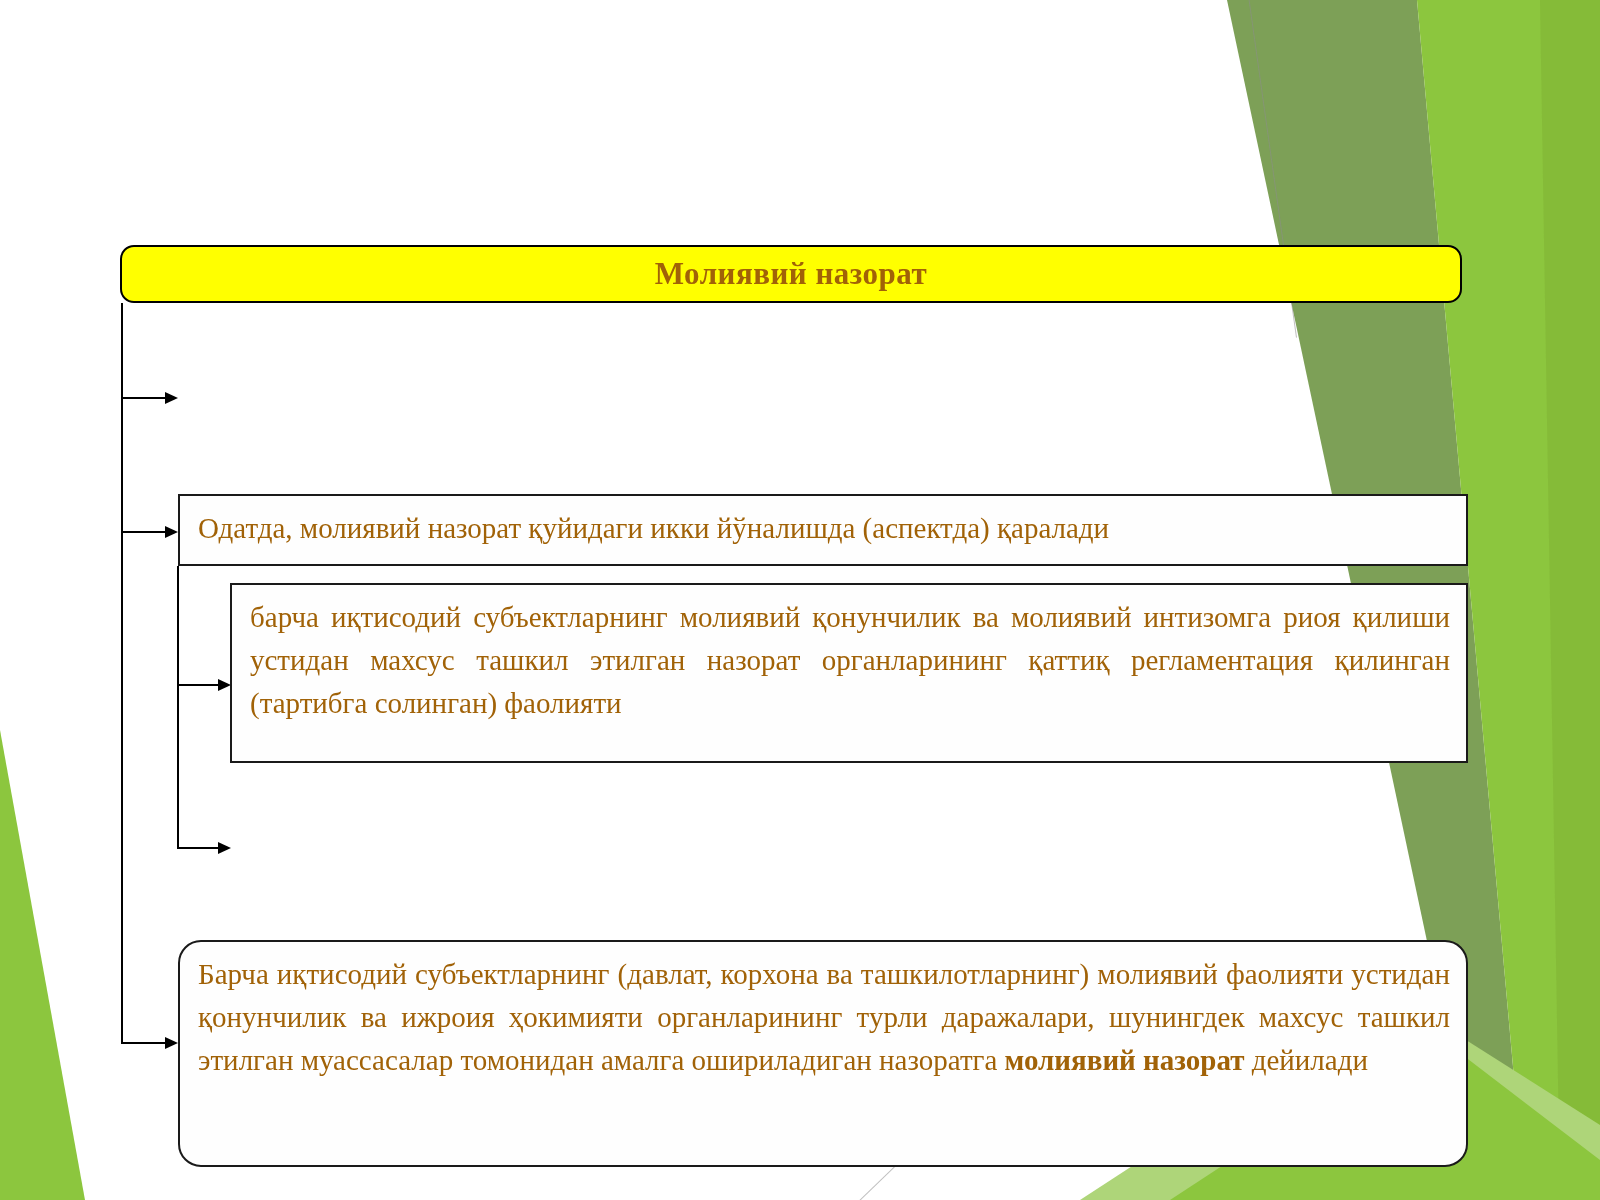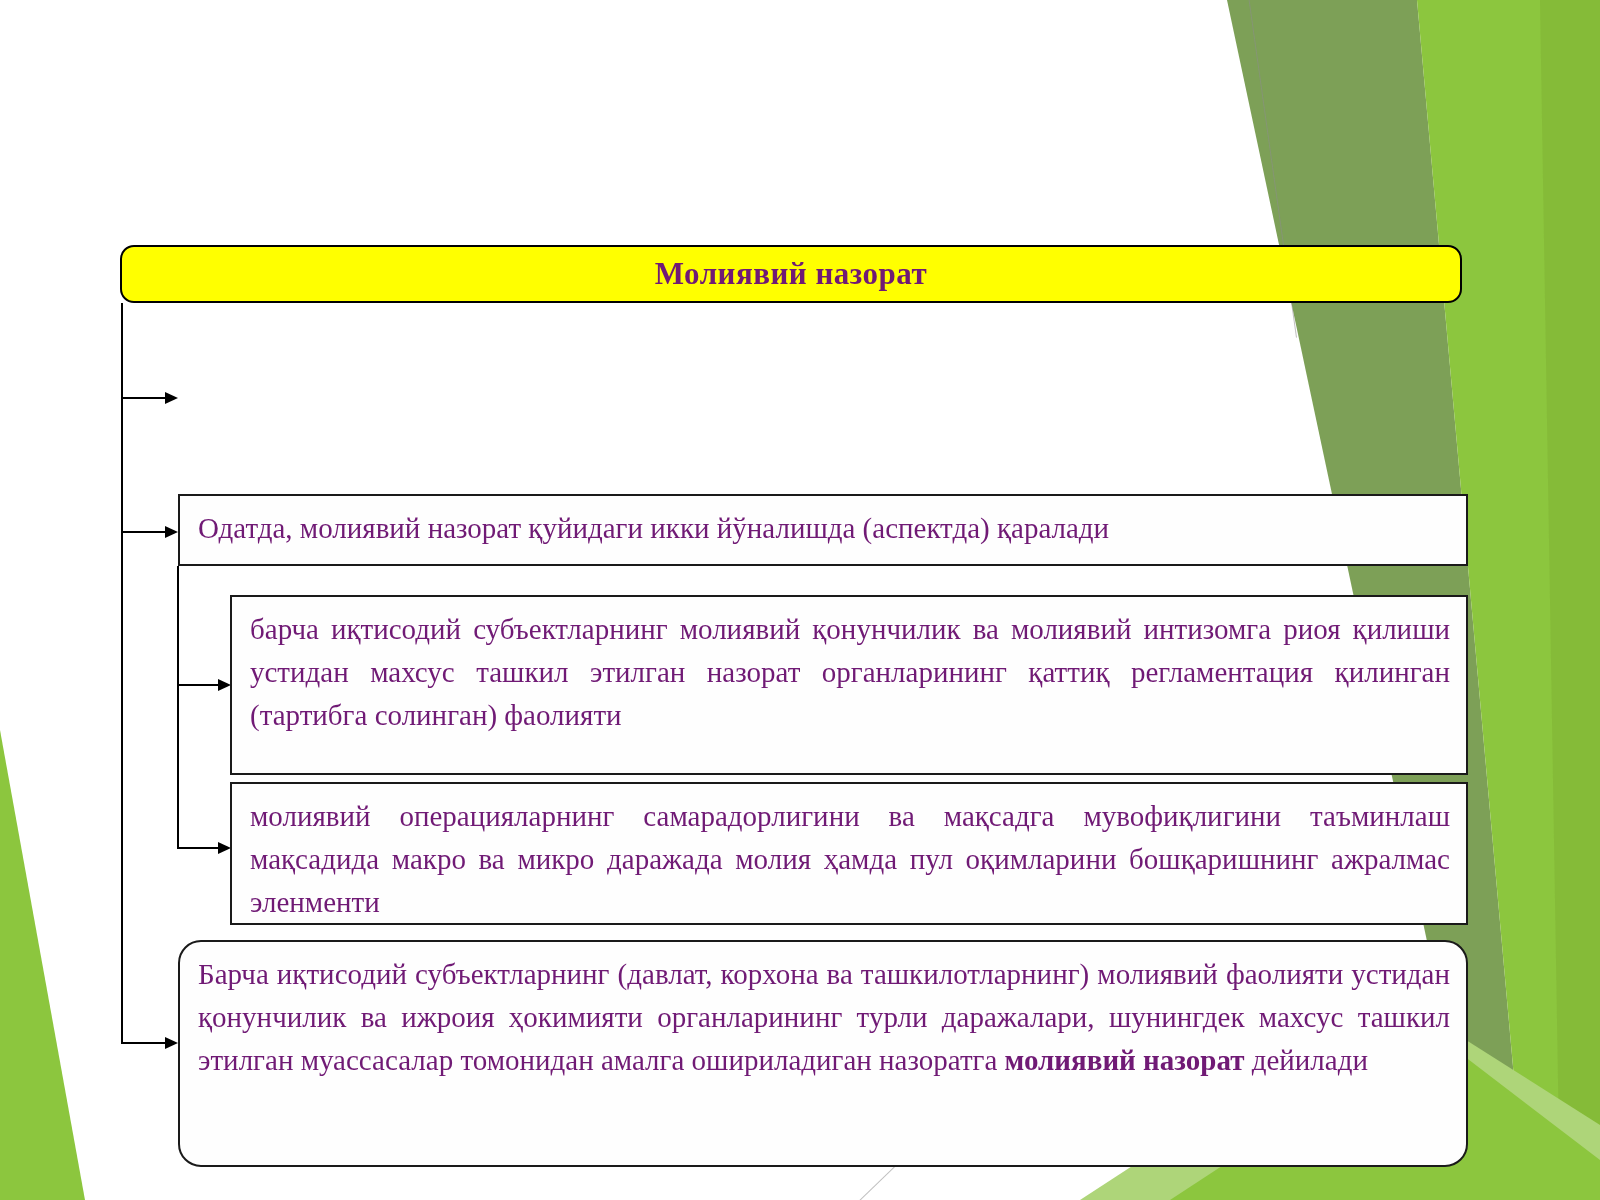--- a/index.html
+++ b/index.html
@@ -1,20 +1,20 @@
 <!DOCTYPE html>
 <html><head>
 <meta charset="utf-8">
 <style>
   html,body{margin:0;padding:0;background:#ffffff;}
   #stage{
     position:relative;width:1600px;height:1200px;overflow:hidden;
     background:#ffffff;
     font-family:"Liberation Serif","DejaVu Serif",serif;
-    color:#701a75;
+    color:#a16207;
   }
   
   .bg{position:absolute;left:0;top:0;width:1600px;height:1200px;}
   .bg-sage{
     position:absolute;left:0;top:0;width:1600px;height:1200px;
     background:#7da057;
     clip-path:polygon(1227px 0px,1417px 0px,1525px 1200px,1482px 1200px);
   }
   .bg-bright-right{
     position:absolute;left:0;top:0;width:1600px;height:1200px;
@@ -57,21 +57,21 @@
   .node{
     position:absolute;background:#fefefe;border:2px solid #1a1a1a;
     box-sizing:border-box;z-index:3;
     font-size:29px;line-height:43px;
     padding:11px 16px 8px 18px;
     text-align:justify;text-align-last:left;
   }
   .node.single{text-align:center;}
   #box-definition {left:178px;top:358px;width:1290px;height:104px;}
   #box-intro      {left:178px;top:494px;width:1290px;height:72px;}
-  #box-aspect1    {left:230px;top:583px;width:1238px;height:180px;margin-top:12px;}
+  #box-aspect1    {left:230px;top:583px;width:1238px;height:180px;}
   #box-aspect2    {left:230px;top:782px;width:1238px;height:143px;}
   #box-conclusion {left:178px;top:940px;width:1290px;height:227px;border-radius:23px;}
 
   
   .conn{position:absolute;background:#000;z-index:2;}
   .head{position:absolute;width:0;height:0;z-index:2;
     border-top:6px solid transparent;border-bottom:6px solid transparent;
     border-left:13px solid #000;}
   .v-main{left:121px;top:303px;width:2px;height:741px;}
   .v-sub {left:177px;top:566px;width:2px;height:283px;}
@@ -122,21 +122,18 @@
 
 
   <div class="node single" id="box-intro">
     <span>Одатда, молиявий назорат қуйидаги икки йўналишда (аспектда) қаралади</span>
   </div>
 
   <div class="node" id="box-aspect1">
     <span>барча иқтисодий субъектларнинг молиявий қонунчилик ва молиявий интизомга риоя қилиши устидан махсус ташкил этилган назорат органларининг қаттиқ регламентация қилинган (тартибга солинган) фаолияти</span>
   </div>
 
-  <div class="node" id="box-aspect2">
-    <span>молиявий операцияларнинг самарадорлигини ва мақсадга мувофиқлигини таъминлаш мақсадида макро ва микро даражада молия ҳамда пул оқимларини бошқаришнинг ажралмас эленменти</span>
-  </div>
 
   <div class="node" id="box-conclusion">
     <span>Барча иқтисодий субъектларнинг (давлат, корхона ва ташкилотларнинг) молиявий фаолияти устидан қонунчилик ва ижроия ҳокимияти органларининг турли даражалари, шунингдек махсус ташкил этилган муассасалар томонидан амалга ошириладиган назоратга </span><span class="bold-run">молиявий назорат</span><span> дейилади</span>
   </div>
 
 </div>
 
 </body></html>

